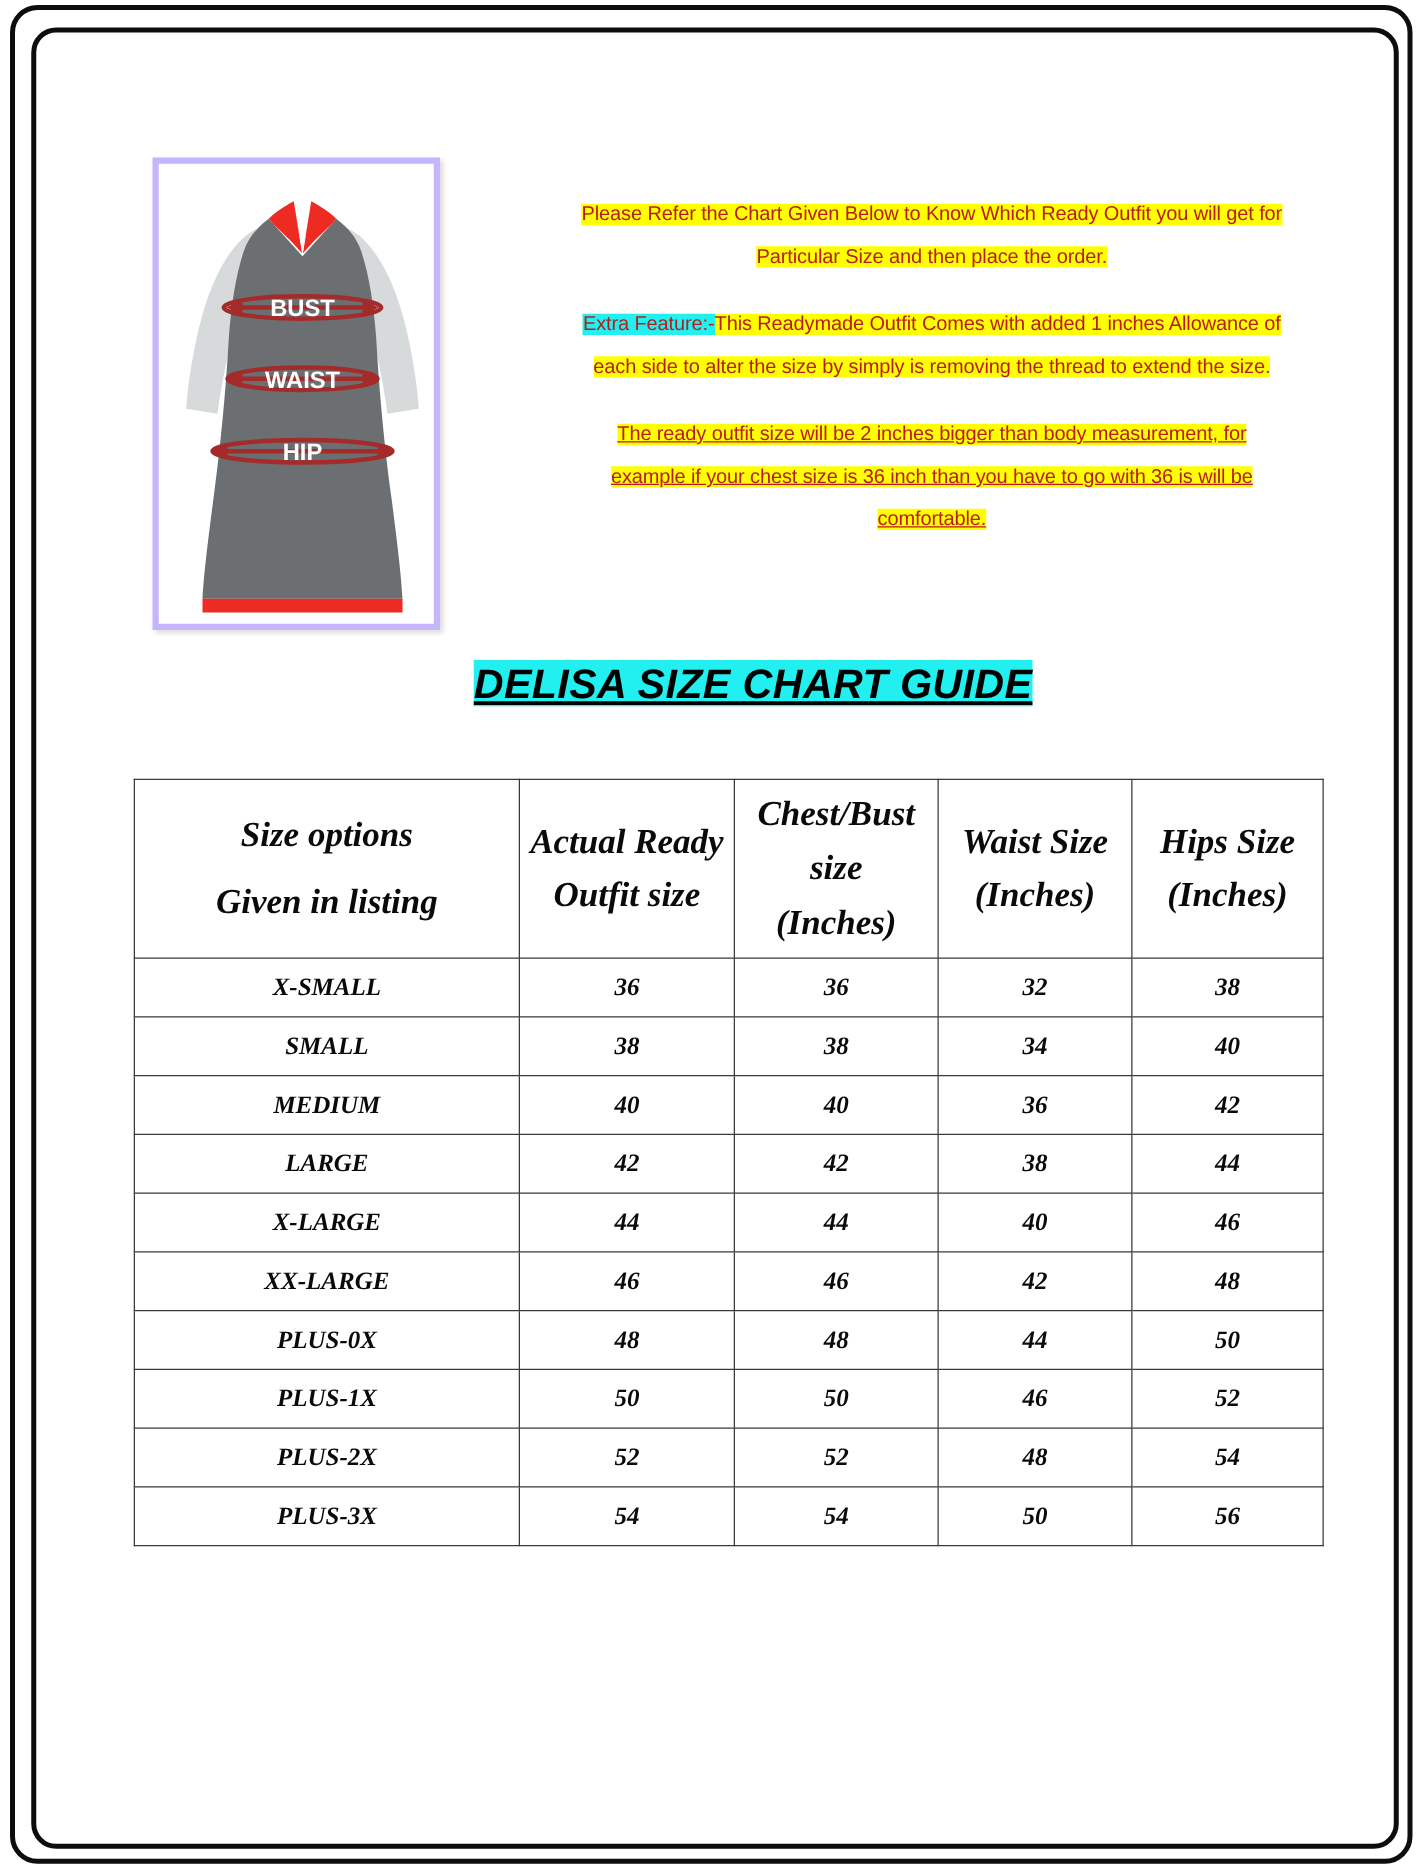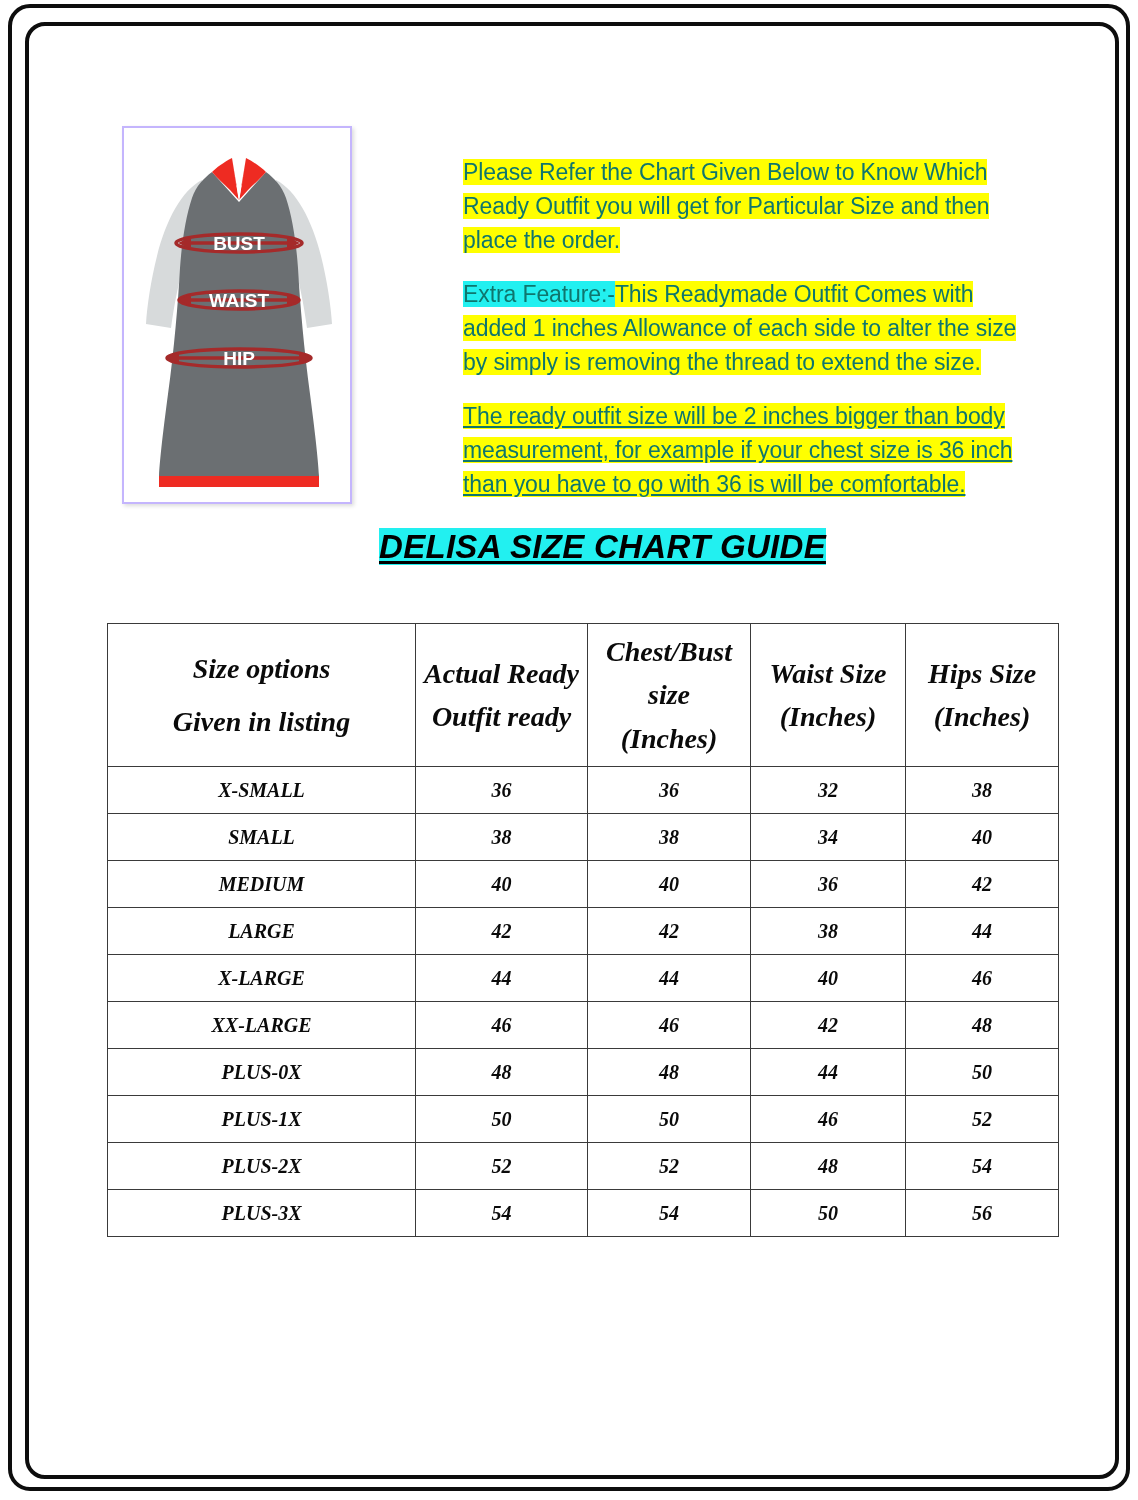--- a/index.html
+++ b/index.html
@@ -37,37 +37,38 @@
     left: 0; top: 0;
     width: 1138px; height: 1500px;
   }
 
   
   .dress-card {
     position: absolute;
     left: 122px; top: 126px;
     width: 230px; height: 378px;
     background: #ffffff;
-    border: 2px solid #c4b5fd;
+    border: 5px solid #c4b5fd;
     box-shadow: 2px 2px 4px rgba(0,0,0,0.14);
   }
   .dress-svg { display: block; width: 230px; height: 376px; }
 
   
   .intro-block {
     position: absolute;
     left: 463px; top: 155px;
     width: 565px;
   }
   .intro-para {
-    font-size: 23px;
+    font-size: 16px;
     line-height: 34px;
-    color: #0f766e;
+    color: #b91c1c;
     margin-bottom: 20px;
     letter-spacing: -0.1px;
+    text-align: center;
   }
   .intro-para:last-child { margin-bottom: 0; text-decoration: underline; }
   .hl-yellow {
     background: #ffff00;
     box-decoration-break: clone;
     -webkit-box-decoration-break: clone;
   }
   .hl-cyan {
     background: #22f0f0;
     box-decoration-break: clone;
@@ -212,21 +213,21 @@
       </colgroup>
       <thead>
         <tr>
           <th>
             <span class="th-line">Size options</span>
             <span class="th-gap"></span>
             <span class="th-line">Given in listing</span>
           </th>
           <th>
             <span class="th-line">Actual Ready</span>
-            <span class="th-line">Outfit ready</span>
+            <span class="th-line">Outfit size</span>
           </th>
           <th>
             <span class="th-line">Chest/Bust</span>
             <span class="th-line">size</span>
             <span class="th-line">(Inches)</span>
           </th>
           <th>
             <span class="th-line">Waist Size</span>
             <span class="th-line">(Inches)</span>
           </th>

